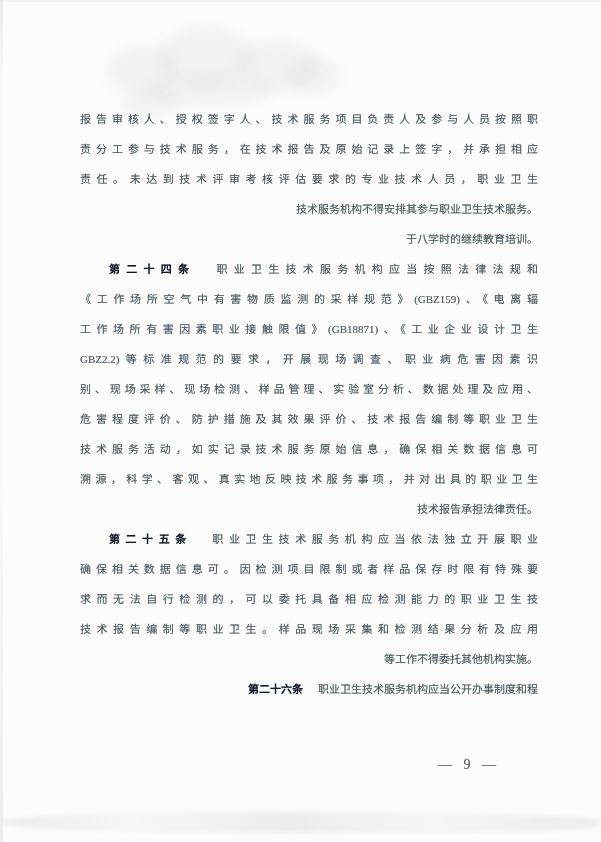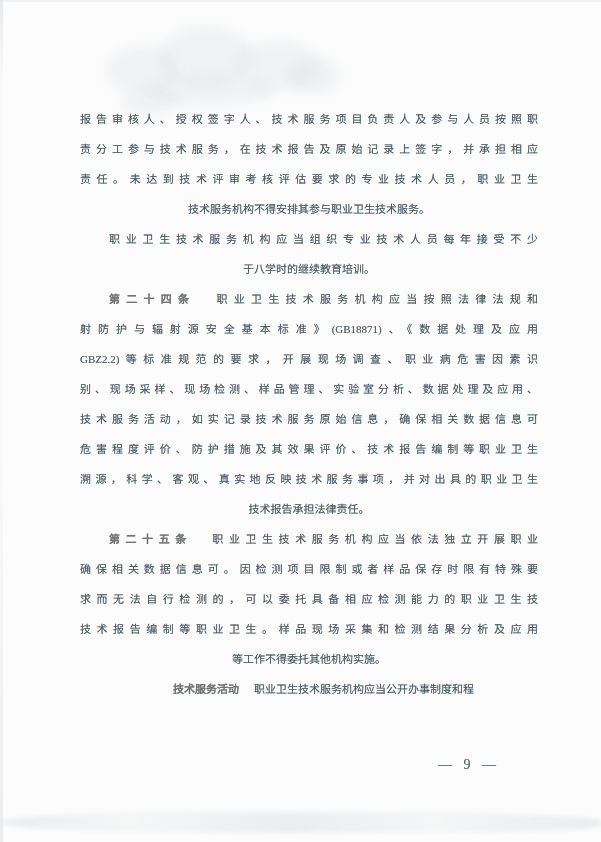--- a/index.html
+++ b/index.html
@@ -53,32 +53,32 @@
   
   .doc {
     position: absolute; left: 80px; top: 104px; width: 458px;
     color: #4b5b62;
     font-size: 11px;
     text-shadow: 0 0 0.6px rgba(75,91,98,0.55);
   }
   .line {
     height: 30px;
     line-height: 30px;
-    text-align: center;
+    text-align: right;
     overflow: visible;
   }
   .just {
     text-align: justify;
     text-align-last: justify;
     text-justify: inter-character;
   }
   .indent { padding-left: 29px; }
   .lead {
     font-weight: 700;
-    color: #737373;
+    color: #0f172a;
   }
   .gap { display: inline-block; width: 15px; }
   
   .footer {
     position: absolute; top: 756px; right: 104px;
     font-size: 14px; line-height: 18px;
     color: #55626a;
     word-spacing: 6px;
     letter-spacing: 1px;
     text-shadow: 0 0 0.6px rgba(85,98,106,0.5);
@@ -99,35 +99,35 @@
     <i class="s4"></i>
       <i class="s5"></i>
       <i class="s6"></i>
   </div>
 
   <main class="doc">
       <div class="line just"><span>报告审核人、授权签字人、技术服务项目负责人及参与人员按照职</span></div>
       <div class="line just"><span>责分工参与技术服务，在技术报告及原始记录上签字，并承担相应</span></div>
       <div class="line just"><span>责任。未达到技术评审考核评估要求的专业技术人员，职业卫生</span></div>
       <div class="line"><span>技术服务机构不得安排其参与职业卫生技术服务。</span></div>
-      <div class="line just indent"><span>职业卫生技术服务机构应当组织专业技术人员每年接受不少</span></div>
       <div class="line"><span>于八学时的继续教育培训。</span></div>
       <div class="line just indent"><span class="lead">第二十四条</span><span class="gap"></span><span>职业卫生技术服务机构应当按照法律法规和</span></div>
-      <div class="line just"><span>射防护与辐射源安全基本标准》(GB18871)、《数据处理及应用</span></div>
+      <div class="line just"><span>《工作场所空气中有害物质监测的采样规范》(GBZ159)、《电离辐</span></div>
+      <div class="line just"><span>工作场所有害因素职业接触限值》(GB18871)、《工业企业设计卫生</span></div>
       <div class="line just"><span>GBZ2.2)等标准规范的要求，开展现场调查、职业病危害因素识</span></div>
       <div class="line just"><span>别、现场采样、现场检测、样品管理、实验室分析、数据处理及应用、</span></div>
+      <div class="line just"><span>危害程度评价、防护措施及其效果评价、技术报告编制等职业卫生</span></div>
       <div class="line just"><span>技术服务活动，如实记录技术服务原始信息，确保相关数据信息可</span></div>
-      <div class="line just"><span>危害程度评价、防护措施及其效果评价、技术报告编制等职业卫生</span></div>
       <div class="line just"><span>溯源，科学、客观、真实地反映技术服务事项，并对出具的职业卫生</span></div>
       <div class="line"><span>技术报告承担法律责任。</span></div>
       <div class="line just indent"><span class="lead">第二十五条</span><span class="gap"></span><span>职业卫生技术服务机构应当依法独立开展职业</span></div>
       <div class="line just"><span>确保相关数据信息可。因检测项目限制或者样品保存时限有特殊要</span></div>
       <div class="line just"><span>求而无法自行检测的，可以委托具备相应检测能力的职业卫生技</span></div>
       <div class="line just"><span>技术报告编制等职业卫生。样品现场采集和检测结果分析及应用</span></div>
       <div class="line"><span>等工作不得委托其他机构实施。</span></div>
-      <div class="line indent"><span class="lead">技术服务活动</span><span class="gap"></span><span>职业卫生技术服务机构应当公开办事制度和程</span></div>
+      <div class="line indent"><span class="lead">第二十六条</span><span class="gap"></span><span>职业卫生技术服务机构应当公开办事制度和程</span></div>
     </main>
 
   <div class="footer">— 9 —</div>
 
   <div class="scanband"></div>
 
 </div>
 
 </body></html>

